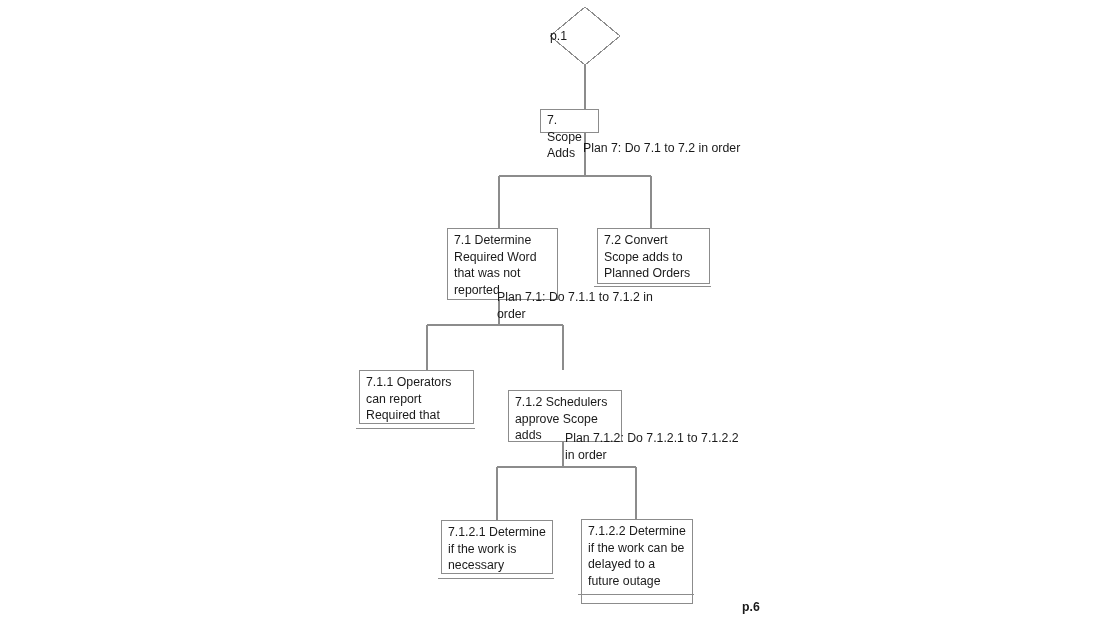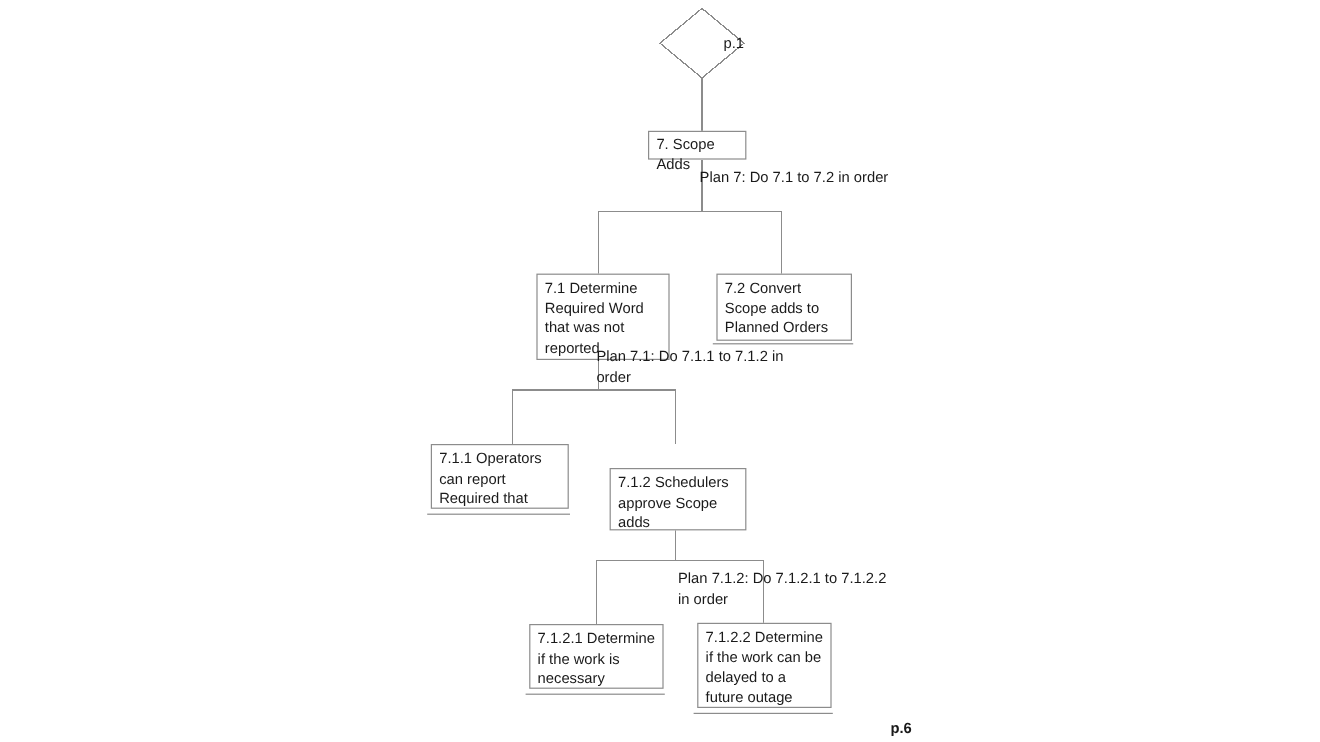--- a/index.html
+++ b/index.html
@@ -52,21 +52,21 @@
   .underline {
     position: absolute;
     border-top: 1.2px solid #8c8c8c;
     height: 0;
   }
   .diamond-label {
     position: absolute;
     font-size: 12.3px;
     line-height: 14px;
     color: #1a1a1a;
-    text-align: right;
+    text-align: left;
   }
   .plan {
     position: absolute;
     font-size: 12.3px;
     line-height: 16.6px;
     color: #1a1a1a;
     white-space: pre-line;
   }
   .pagelabel {
     position: absolute;
@@ -107,39 +107,39 @@
 
     <line x1="497" y1="467" x2="636" y2="467"></line>
 
     <line x1="497" y1="467" x2="497" y2="520"></line>
 
     <line x1="636" y1="467" x2="636" y2="519"></line>
   </svg>
 
   <div class="diamond-label" style="left:550px; top:29px; width:70px;">p.1</div>
 
-  <div class="node" style="left:540px; top:109px; width:82px; height:24px; padding-top:2px;">7. Scope Adds</div>
+  <div class="node" style="left:540px; top:109px; width:59px; height:24px; padding-top:2px;">7. Scope Adds</div>
 
   <div class="plan" style="left:583px; top:140px; width:230px;">Plan 7: Do 7.1 to 7.2 in order</div>
 
   <div class="node" style="left:447px; top:228px; width:111px; height:72px;">7.1 Determine Required Word that was not reported</div>
 
   <div class="node" style="left:597px; top:228px; width:113px; height:56px;">7.2 Convert Scope adds to Planned Orders</div>
   <div class="underline" style="left:594px; top:286px; width:117px;"></div>
 
   <div class="plan" style="left:497px; top:289px; width:180px;">Plan 7.1: Do 7.1.1 to 7.1.2 in order</div>
 
   <div class="node" style="left:359px; top:370px; width:115px; height:54px;">7.1.1 Operators can report Required that</div>
   <div class="underline" style="left:356px; top:428px; width:119px;"></div>
 
   <div class="node" style="left:508px; top:370px; width:114px; height:52px;margin-top:20px;">7.1.2 Schedulers approve Scope adds</div>
 
-  <div class="plan" style="left:565px; top:430px; width:180px;margin-top:44px;">Plan 7.1.2: Do 7.1.2.1 to 7.1.2.2 in order</div>
+  <div class="plan" style="left:565px; top:430px; width:180px;">Plan 7.1.2: Do 7.1.2.1 to 7.1.2.2 in order</div>
 
   <div class="node" style="left:441px; top:520px; width:112px; height:54px;">7.1.2.1 Determine if the work is necessary</div>
   <div class="underline" style="left:438px; top:578px; width:116px;"></div>
 
-  <div class="node" style="left:581px; top:519px; width:112px; height:71px;">7.1.2.2 Determine if the work can be delayed to a future outage</div>
+  <div class="node" style="left:581px; top:519px; width:112px; height:85px;">7.1.2.2 Determine if the work can be delayed to a future outage</div>
   <div class="underline" style="left:578px; top:594px; width:116px;"></div>
 
   <div class="pagelabel" style="left:742px; top:600px;text-align:center;">p.6</div>
 
 </div>
 
 </body></html>

